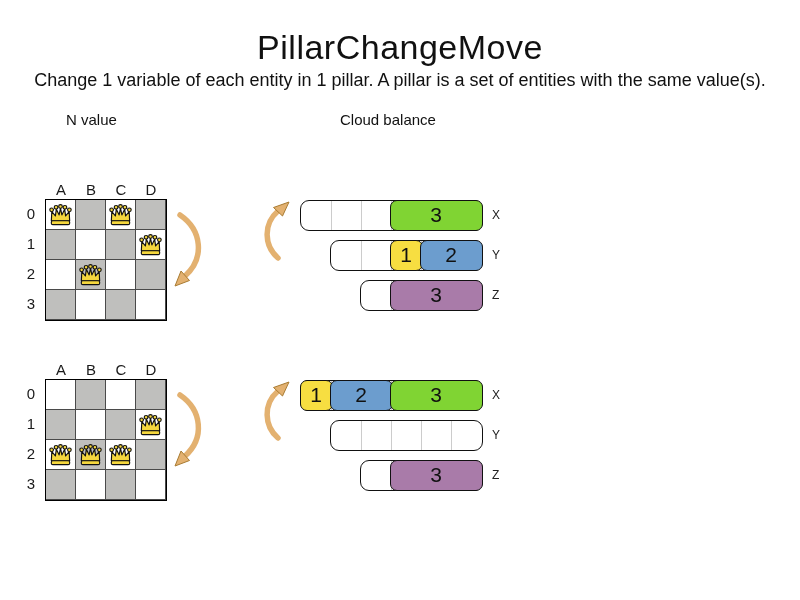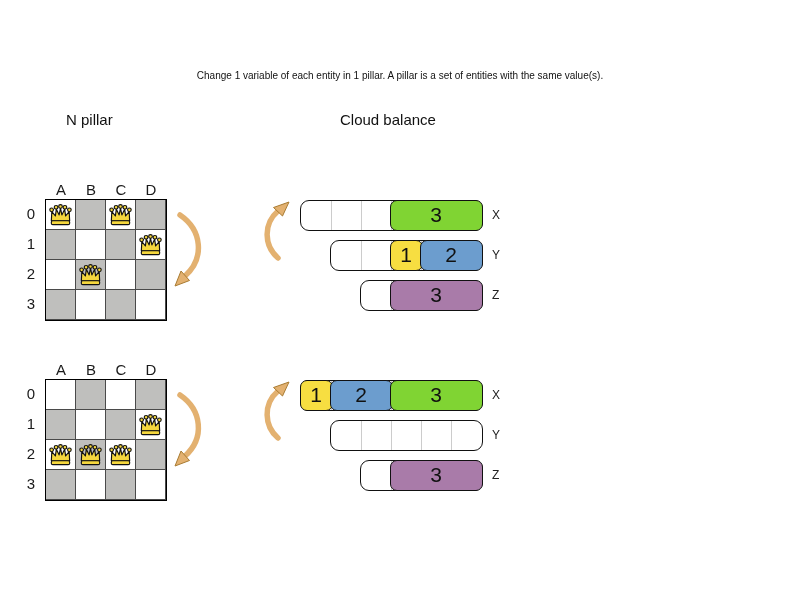--- a/index.html
+++ b/index.html
@@ -9,21 +9,21 @@
     --board-light:#FFFFFF;
     --queen-gold:#F5D73E;
   }
   *{box-sizing:border-box;margin:0;padding:0}
   body{background:#fff;font-family:"Liberation Sans",sans-serif;color:#111}
   .page{position:relative;width:800px;height:600px;background:#fff;overflow:hidden}
 
   .title{position:absolute;top:28px;left:0;width:800px;text-align:center;
          font-size:34px;font-weight:400;letter-spacing:0.5px}
   .subtitle{position:absolute;top:70px;left:0;width:800px;text-align:center;
-            font-size:10px;font-weight:400}
+            font-size:18px;font-weight:400}
 
   .section-label{position:absolute;top:111px;font-size:15px}
   .section-label.nq{left:66px}
   .section-label.cb{left:340px}
 
   
   .board{position:absolute;width:120px}
   .col-header{position:absolute;top:0;width:30px;height:17px;text-align:center;
               font-size:15px;line-height:16px;color:#1a1a1a}
   .row-label{position:absolute;left:-24px;width:20px;height:30px;text-align:center;
@@ -45,23 +45,24 @@
   
   .arrow-svg{position:absolute;overflow:visible}
   .arrow-line{stroke:var(--arrow);stroke-width:5.5;fill:none;stroke-linecap:round}
   .arrow-head{fill:var(--arrow);stroke:var(--arrow-outline);stroke-width:1}
 </style>
 </head>
 <body>
 
 <div class="page">
 
+  <div class="title">PillarChangeMove</div>
   <div class="subtitle">Change 1 variable of each entity in 1 pillar. A pillar is a set of entities with the same value(s).</div>
 
-  <div class="section-label nq">N pillar</div>
+  <div class="section-label nq">N value</div>
   <div class="section-label cb">Cloud balance</div>
 
   <div class="board" id="board0" style="left:45px;top:182px">
       <div class="col-header" style="left: 1px;">A</div>
       <div class="col-header" style="left: 31px;">B</div>
       <div class="col-header" style="left: 61px;">C</div>
       <div class="col-header" style="left: 91px;">D</div>
       <div class="row-label" style="top: 17px;">0</div>
       <div class="row-label" style="top: 47px;">1</div>
       <div class="row-label" style="top: 77px;">2</div>

